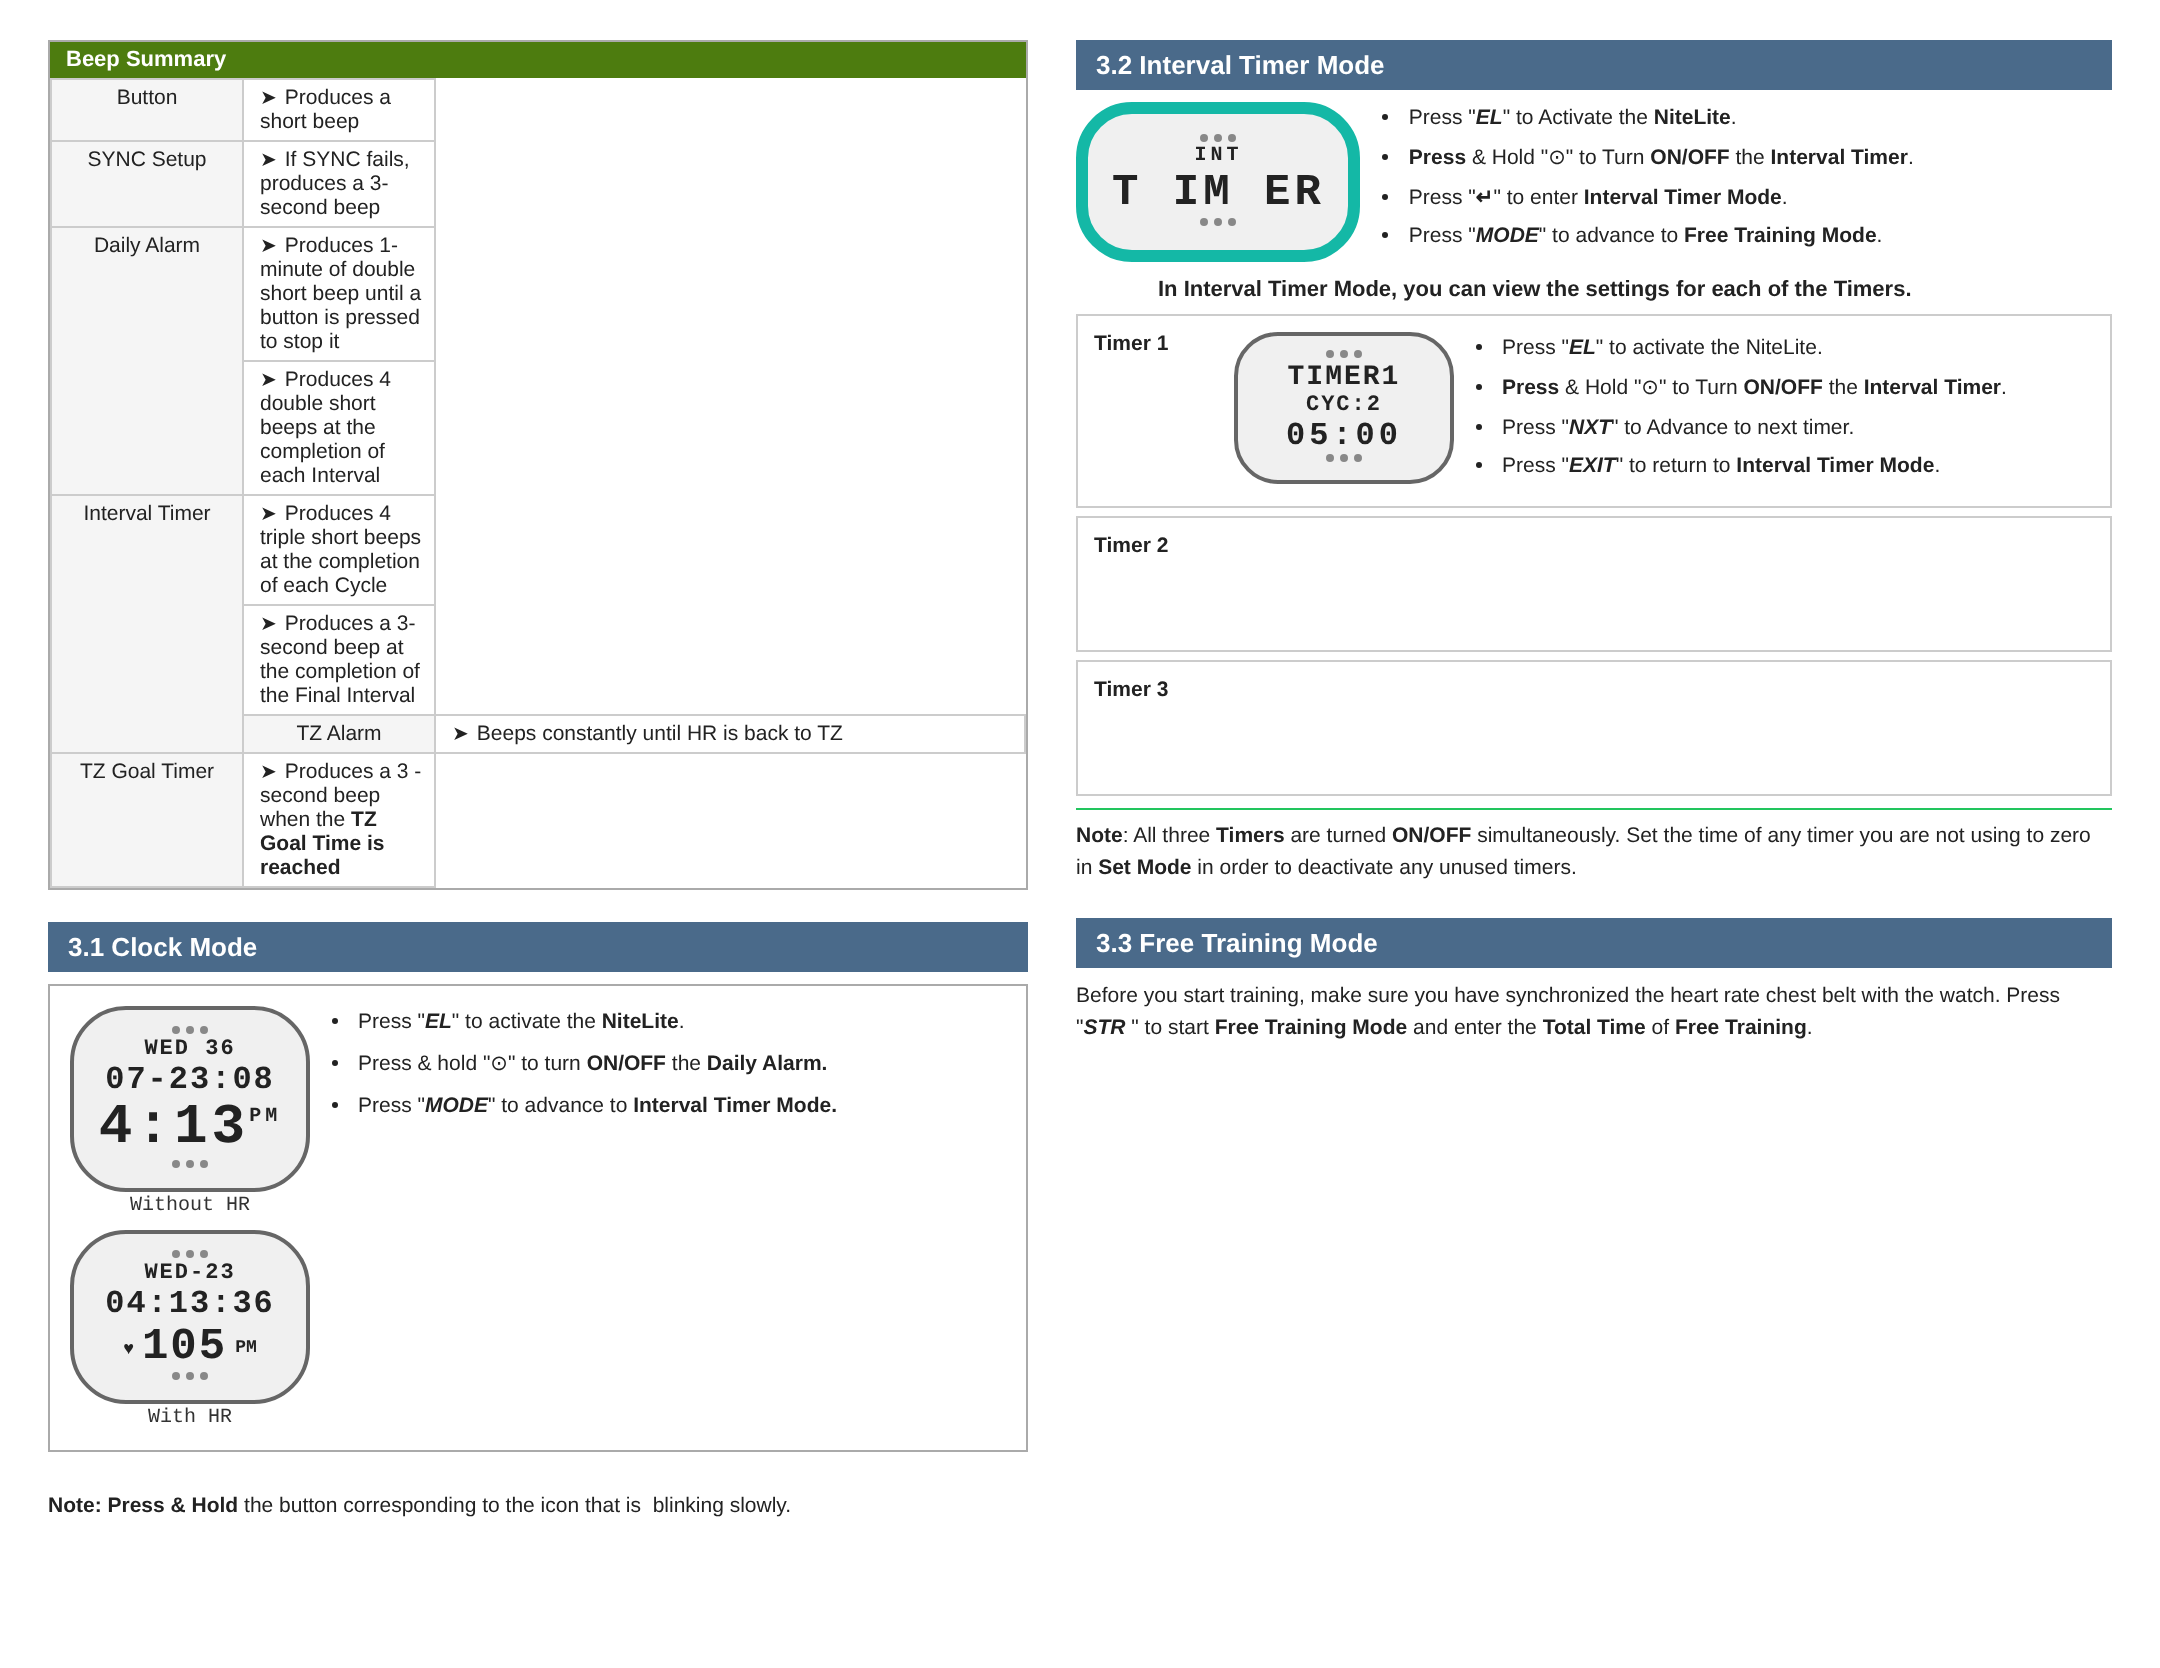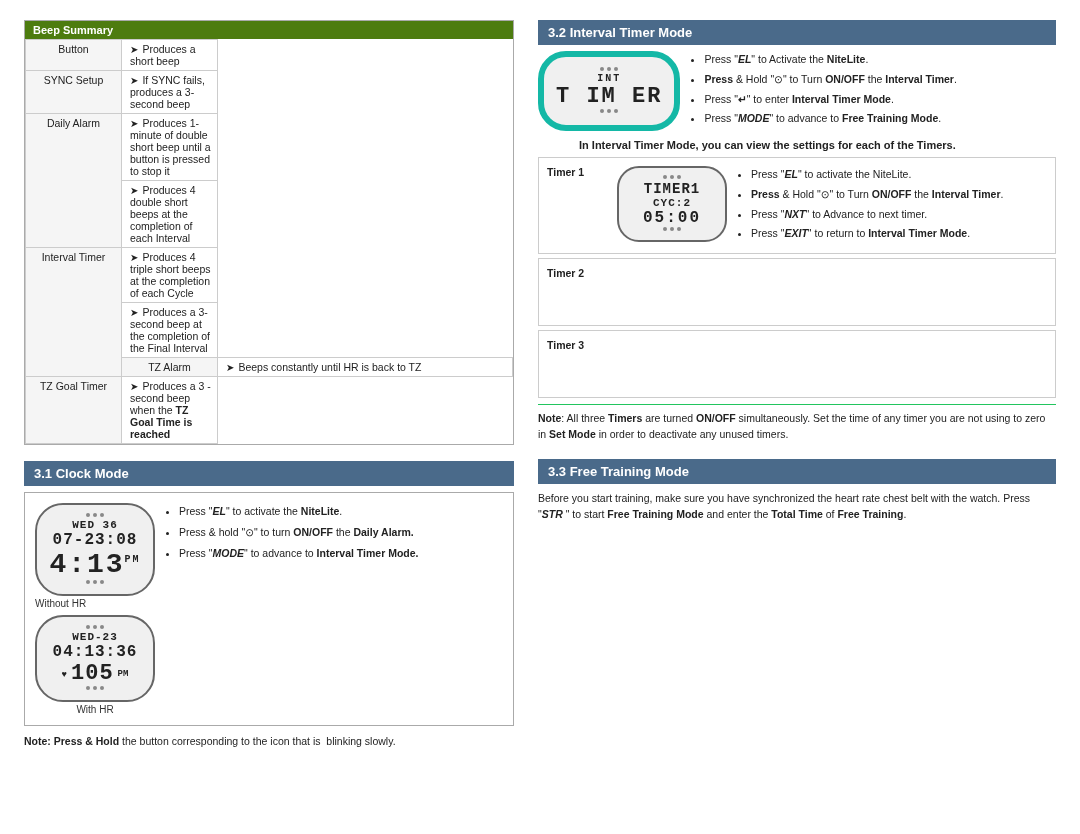--- a/index.html
+++ b/index.html
@@ -119,36 +119,37 @@
     .watch-display .sub-line {
       font-size: 18px;
       font-weight: bold;
       letter-spacing: 1px;
     }
     .watch-label {
       font-size: 10px;
       text-align: right;
       margin-top: 2px;
       color: #333;
+      font-family: Liberation Mono, monospace;
     }
     .clock-instructions {
       flex: 1;
       font-size: 10.5px;
       line-height: 1.6;
     }
     .clock-instructions ul {
       list-style: disc;
       padding-left: 14px;
     }
     .clock-instructions li {
       margin-bottom: 4px;
     }
     .clock-note {
       font-size: 10.5px;
-      margin-top: 8px;
+      margin-top: 20px;
       line-height: 1.5;
     }
     
     .interval-mode-top {
       display: flex;
       gap: 10px;
       align-items: flex-start;
       margin-bottom: 8px;
     }
     .interval-watch {
@@ -331,21 +332,21 @@
           </tr>
         </tbody>
       </table>
     </div>
 
     <div>
       <div class="section-header">3.1 Clock Mode</div>
       <div class="clock-mode-content">
         <div class="watch-displays">
 
-          <div style="display:flex;flex-direction:column;align-items:flex-start;">
+          <div style="display:flex;flex-direction:column;align-items:center;">
             <div class="watch-display">
               <div class="watch-dots">
                   <div class="dot"></div>
                   <div class="dot"></div>
                   <div class="dot"></div>
                 </div>
               <div class="top-line">WED 36</div>
               <div class="mid-line">07-23:08</div>
               <div class="bot-line" style="font-size:28px;">4:13<sup style="font-size:10px;">PM</sup></div>
               <div class="watch-dots">

